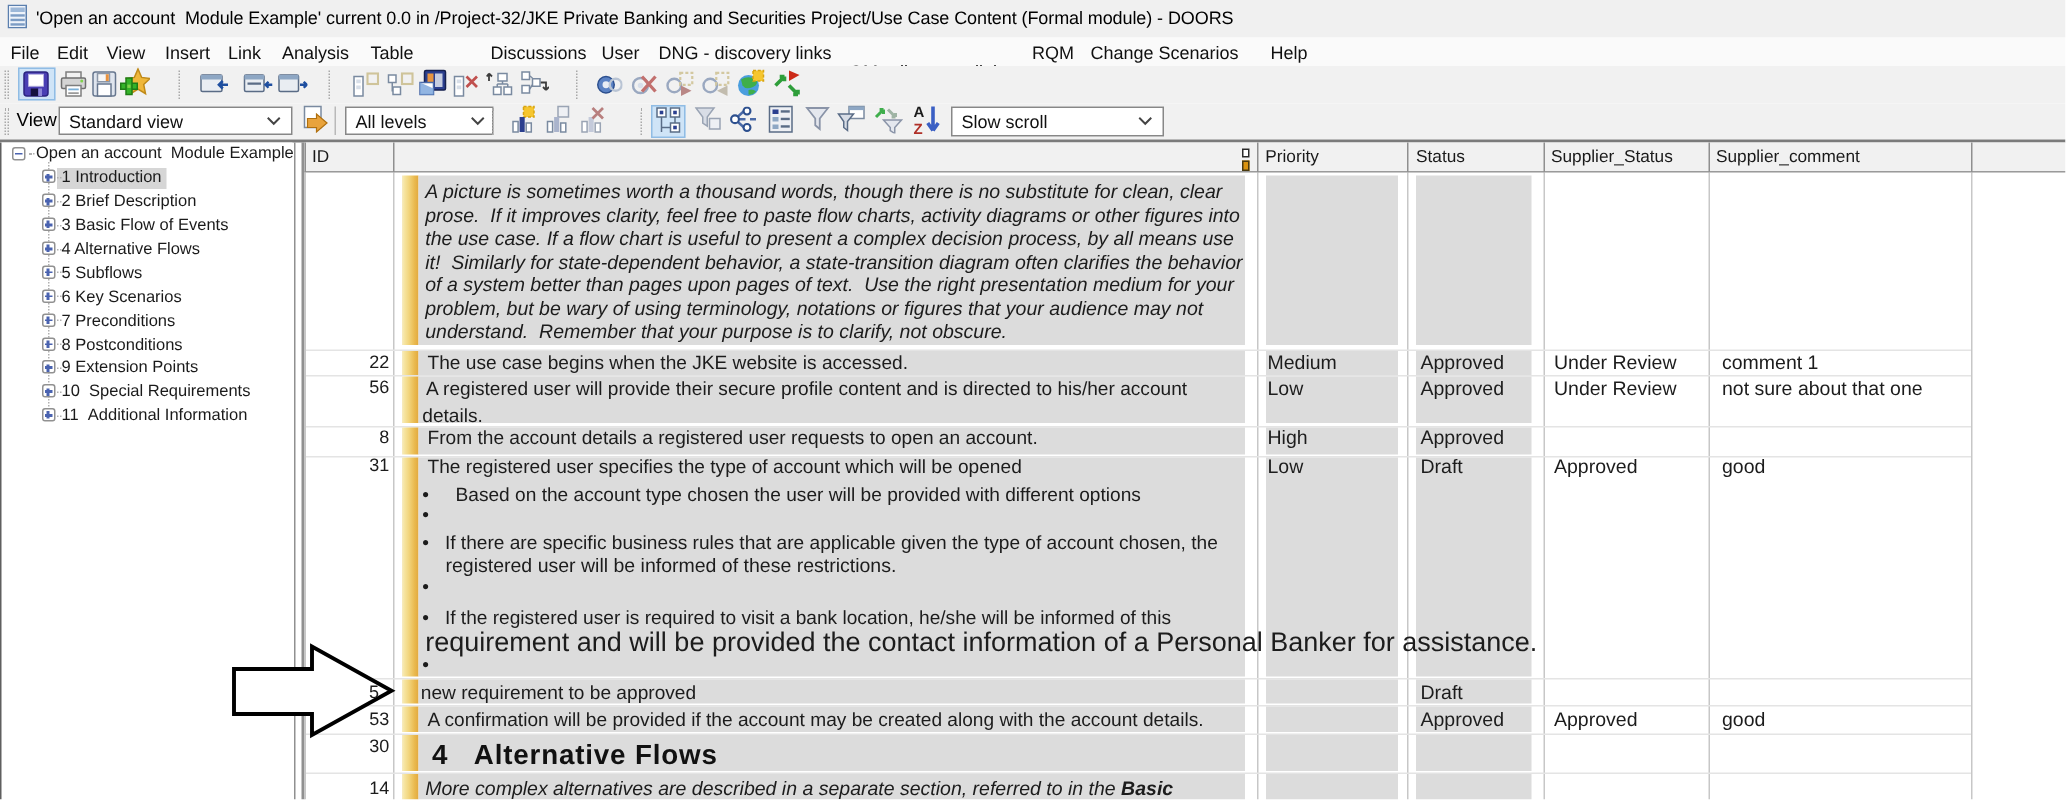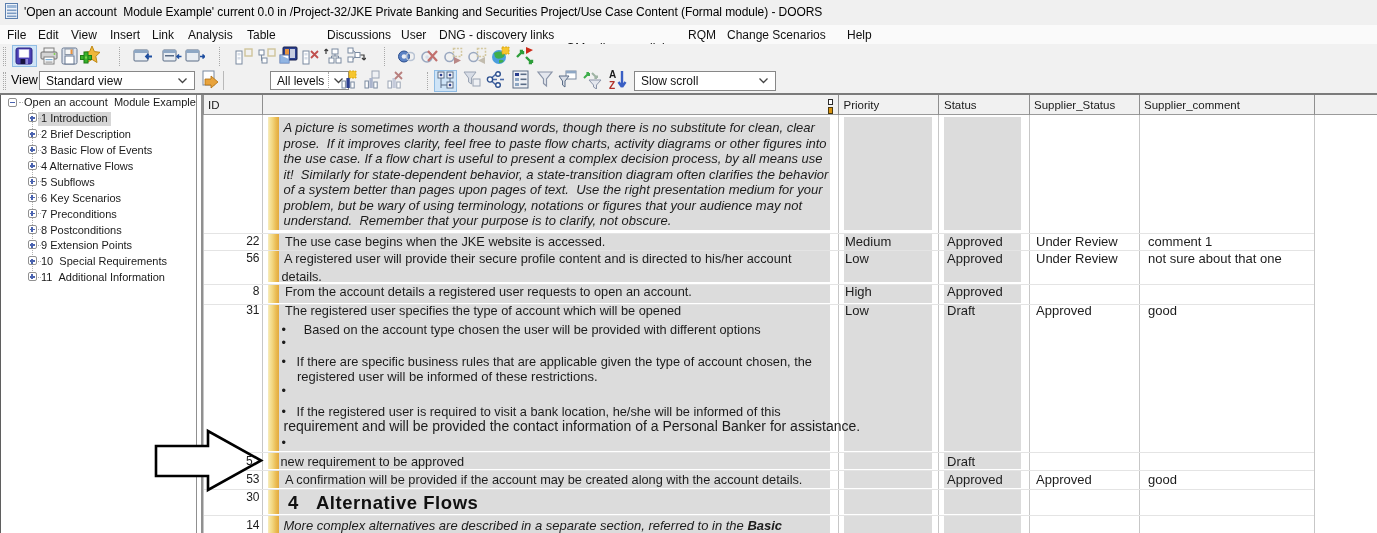--- a/index.html
+++ b/index.html
@@ -190,21 +190,21 @@
   <svg width="11" height="7" viewBox="0 0 11 7" style="margin-right:6px">
         <path d="M1.5 1.5 L5.5 5.5 L9.5 1.5" stroke="#444" stroke-width="1.3" fill="none"></path>
       </svg>
 </div>
 
 <svg class="a" style="left:202px;top:70px" width="17" height="19" viewBox="0 0 17 19">
   <rect x="1" y="1" width="11" height="14" fill="#fff" stroke="#7a8aa0"></rect>
   <polygon points="16,12 9,6 9,9 3,9 3,15 9,15 9,18" fill="#e8a33c" stroke="#b0700f" stroke-width="0.8"></polygon>
 </svg>
 <div class="a" style="left:223px;top:71px;width:1px;height:19px;background:#b9b9b9;"></div>
-<div class="combo" style="left:230px;top:71px;width:79px;height:19px;margin-left:40px;">
+<div class="combo" style="left:230px;top:71px;width:99px;height:19px;">
   <span class="cl">All levels</span>
   <svg width="11" height="7" viewBox="0 0 11 7" style="margin-right:4px">
         <path d="M1.5 1.5 L5.5 5.5 L9.5 1.5" stroke="#444" stroke-width="1.3" fill="none"></path>
       </svg>
 </div>
 <div class="sep" style="left:328px;top:72px;height:18px;"></div>
 
 <svg class="a" style="left:341px;top:70px" width="18" height="19" viewBox="0 0 18 19">
   <rect x="8" y="1" width="7" height="7" fill="#f6c62f" stroke="#d8a410" stroke-dasharray="2 1.2"></rect>
   <rect x="1" y="11" width="3.4" height="7" fill="#fff" stroke="#7a8aa0"></rect>
@@ -439,21 +439,21 @@
 <div class="txt" style="left:284px;top:251.0px;font-size:12.75px;color:#1c1c1c;">A registered user will provide their secure profile content and is directed to his/her account</div>
 <div class="txt" style="left:281.5px;top:268.5px;font-size:12.75px;color:#1c1c1c;">details.</div>
 <div class="txt" style="left:285px;top:284.0px;font-size:12.75px;color:#1c1c1c;">From the account details a registered user requests to open an account.</div>
 <div class="txt" style="left:285px;top:302.5px;font-size:12.75px;color:#1c1c1c;">The registered user specifies the type of account which will be opened</div>
 <div class="txt" style="left:281.5px;top:321.5px;font-size:12.75px;color:#1c1c1c;">•&nbsp;&nbsp;&nbsp;&nbsp;&nbsp;Based on the account type chosen the user will be provided with different options</div>
 <div class="txt" style="left:281.5px;top:335.0px;font-size:12.75px;color:#1c1c1c;">•</div>
 <div class="txt" style="left:281.5px;top:353.5px;font-size:12.75px;color:#1c1c1c;">•&nbsp;&nbsp;&nbsp;If there are specific business rules that are applicable given the type of account chosen, the</div>
 <div class="txt" style="left:297px;top:369.0px;font-size:13px;color:#1c1c1c;">registered user will be informed of these restrictions.</div>
 <div class="txt" style="left:281.5px;top:383.0px;font-size:12.75px;color:#1c1c1c;">•</div>
 <div class="txt" style="left:281.5px;top:404.0px;font-size:12.75px;color:#1c1c1c;">•&nbsp;&nbsp;&nbsp;If the registered user is required to visit a bank location, he/she will be informed of this</div>
-<div class="txt" style="left:283.5px;top:418.0px;font-size:14px;color:#1c1c1c;">requirement and will be provided the contact information of a Personal Banker for assistance.</div>
+<div class="txt" style="left:283.5px;top:418.0px;font-size:18px;color:#1c1c1c;">requirement and will be provided the contact information of a Personal Banker for assistance.</div>
 <div class="txt" style="left:281.5px;top:435.0px;font-size:12.75px;color:#1c1c1c;">•</div>
 <div class="txt" style="left:280.5px;top:453.5px;font-size:12.75px;color:#1c1c1c;">new requirement to be approved</div>
 <div class="txt" style="left:285px;top:472.0px;font-size:12.75px;color:#1c1c1c;">A confirmation will be provided if the account may be created along with the account details.</div>
 <div class="txt" style="left:288px;top:492px;font-size:18.5px;font-weight:bold;letter-spacing:0.55px;color:#111;">4&nbsp;&nbsp;&nbsp;Alternative Flows</div>
 <div class="txt" style="left:283.5px;top:518.0px;font-size:13px;color:#1c1c1c;font-style:italic;">More complex alternatives are described in a separate section, referred to in the <b>Basic</b></div>
 <div class="attr" style="left:845px;top:234.0px;">Medium</div>
 <div class="attr" style="left:947px;top:234.0px;">Approved</div>
 <div class="attr" style="left:1036px;top:234.0px;">Under Review</div>
 <div class="attr" style="left:1148px;top:234.0px;">comment 1</div>
 <div class="attr" style="left:845px;top:251.0px;">Low</div>

